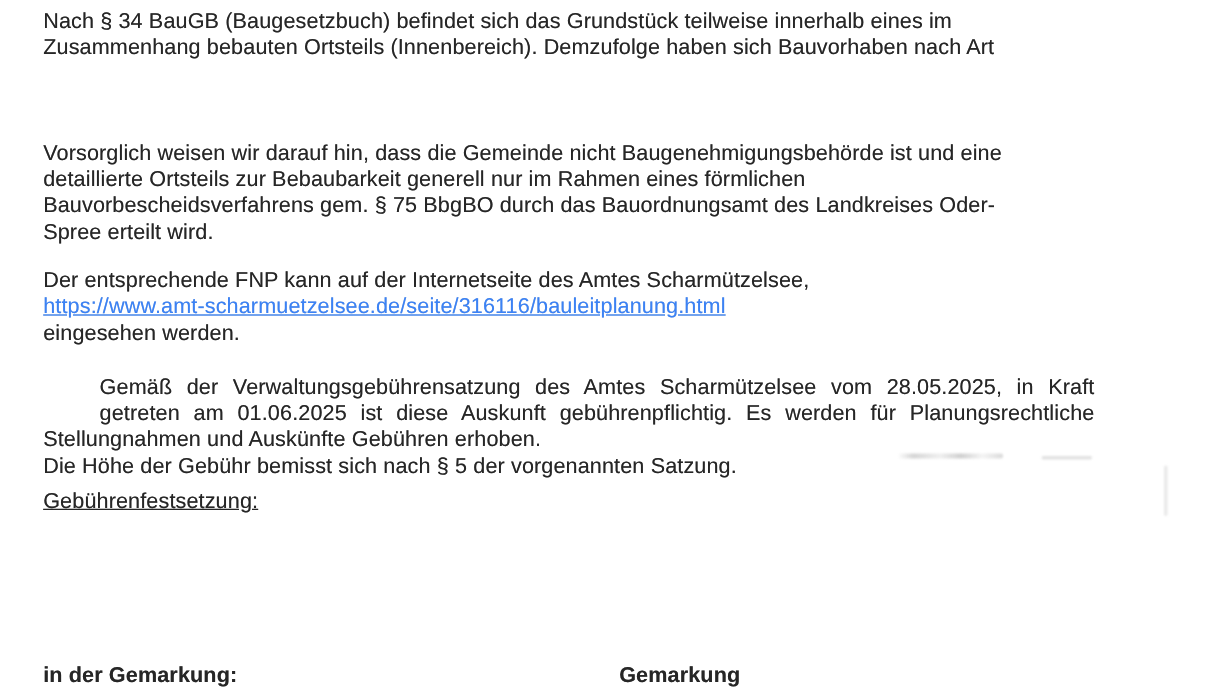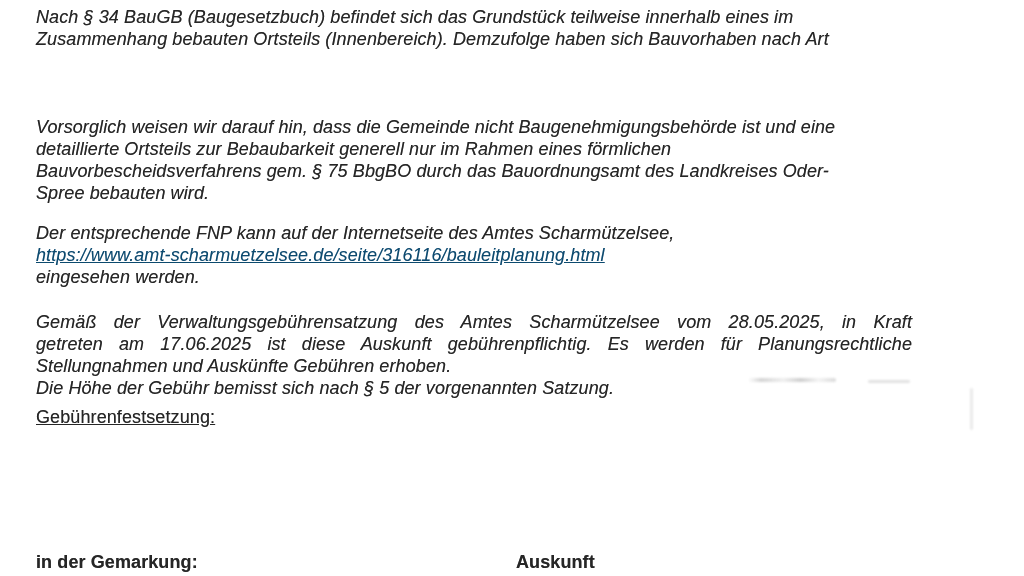--- a/index.html
+++ b/index.html
@@ -19,28 +19,29 @@
     line-height: 22px;
     letter-spacing: 0.1px;
     
     text-shadow: 0 0 0.45px rgba(40,40,40,0.55);
   }
   .block {
     position: absolute;
     left: 36px;
     width: 876px;
   }
-  .line { white-space: nowrap; font-style: italic; }
+  .line { white-space: nowrap; }
   .line.just {
     white-space: normal;
     text-align: justify;
     text-align-last: justify;
+    margin-left: 47px;
   }
   a.doclink {
-    color: #0c4a6e;
+    color: #3b82f6;
     text-decoration: underline;
     text-shadow: 0 0 0.45px rgba(79,117,163,0.5);
   }
   .heading-underline { text-decoration: underline; }
   .bold { font-weight: bold; }
   .gemarkung-value {
     position: absolute;
     left: 480px;
     top: 0;
   }
@@ -75,45 +76,45 @@
 
   <div class="block" style="top: 6px;">
     <div class="line">Nach § 34 BauGB (Baugesetzbuch) befindet sich das Grundstück teilweise innerhalb eines im</div>
     <div class="line">Zusammenhang bebauten Ortsteils (Innenbereich). Demzufolge haben sich Bauvorhaben nach Art</div>
   </div>
 
   <div class="block" style="top: 116px;">
     <div class="line">Vorsorglich weisen wir darauf hin, dass die Gemeinde nicht Baugenehmigungsbehörde ist und eine</div>
     <div class="line">detaillierte Ortsteils zur Bebaubarkeit generell nur im Rahmen eines förmlichen</div>
     <div class="line">Bauvorbescheidsverfahrens gem. § 75 BbgBO durch das Bauordnungsamt des Landkreises Oder-</div>
-    <div class="line">Spree bebauten wird.</div>
+    <div class="line">Spree erteilt wird.</div>
   </div>
 
   <div class="block" style="top: 222px;">
     <div class="line">Der entsprechende FNP kann auf der Internetseite des Amtes Scharmützelsee,</div>
     <div class="line">
       <a class="doclink" href="#" title="https://www.amt-scharmuetzelsee.de/seite/316116/bauleitplanung.html">https://www.amt-scharmuetzelsee.de/seite/316116/bauleitplanung.html</a>
     </div>
     <div class="line">eingesehen werden.</div>
   </div>
 
   <div class="block" style="top: 311px;">
     <div class="line just">Gemäß der Verwaltungsgebührensatzung des Amtes Scharmützelsee vom 28.05.2025, in Kraft</div>
-    <div class="line just">getreten am 17.06.2025 ist diese Auskunft gebührenpflichtig. Es werden für Planungsrechtliche</div>
+    <div class="line just">getreten am 01.06.2025 ist diese Auskunft gebührenpflichtig. Es werden für Planungsrechtliche</div>
     <div class="line">Stellungnahmen und Auskünfte Gebühren erhoben.</div>
     <div class="line">Die Höhe der Gebühr bemisst sich nach § 5 der vorgenannten Satzung.</div>
   </div>
 
   <div class="block" style="top: 406px;">
     <span class="heading-underline">Gebührenfestsetzung:</span>
   </div>
 
 
   <div class="block" style="top: 551px;">
     <span class="bold">in der Gemarkung:</span>
-    <span class="bold gemarkung-value">Auskunft</span>
+    <span class="bold gemarkung-value">Gemarkung</span>
   </div>
 
   <div class="smudge smudge-1"></div>
   <div class="smudge smudge-2"></div>
   <div class="smudge smudge-3"></div>
 
 </div>
 
 </body></html>

